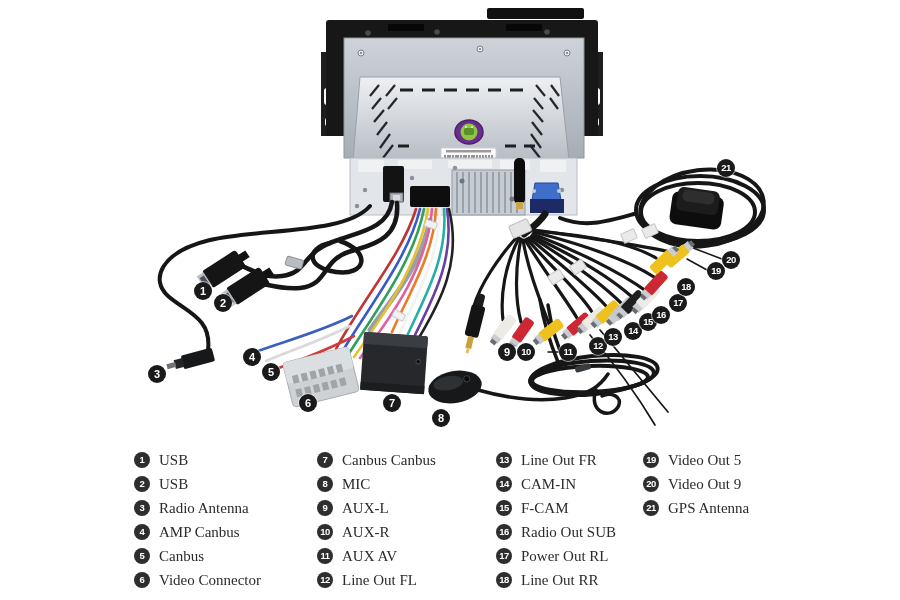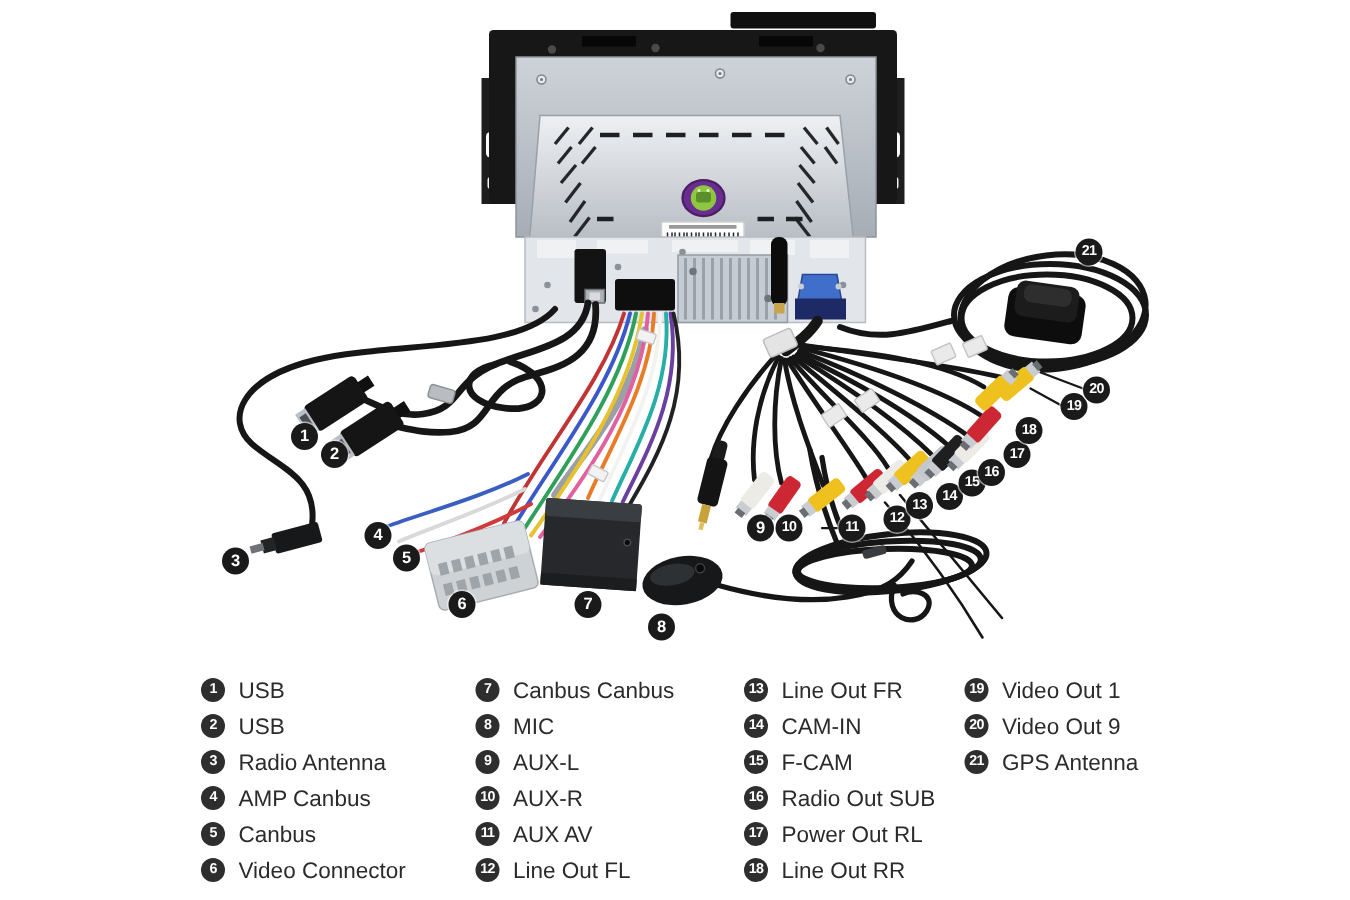--- a/index.html
+++ b/index.html
@@ -11,21 +11,21 @@
            background:#1a1a1a;color:#ffffff;font-weight:bold;font-size:11px;
            line-height:18px;text-align:center;transform:translate(-50%,-50%);
            box-shadow:0 0 0 1px rgba(255,255,255,.55);}
   .callout.two{font-size:9.5px;letter-spacing:-0.5px;}
   
   .legend-col{position:absolute;top:448px;display:flex;flex-direction:column;}
   .legend-item{display:flex;align-items:center;height:24px;}
   .legend-num{flex:0 0 16px;width:16px;height:16px;border-radius:50%;background:#2e2e2e;
               color:#fff;font-weight:bold;font-size:9.5px;line-height:16px;text-align:center;
               margin-right:9px;letter-spacing:-0.5px;}
-  .legend-label{font-size:15px;color:#2b2b2b;white-space:nowrap;}
+  .legend-label{font-size:15px;color:#2b2b2b;white-space:nowrap;font-family:Liberation Serif, serif;}
 </style>
 </head>
 <body>
 
 <div class="stage">
 
 <svg class="diagram-svg" width="900" height="450" viewBox="0 0 900 450">
   <defs>
     <linearGradient id="gradSilver" x1="0" y1="0" x2="0" y2="1">
       <stop offset="0" stop-color="#ced3d9"></stop>
@@ -504,21 +504,21 @@
           <span class="legend-label">Power Out RL</span>
         </div>
         <div class="legend-item">
           <span class="legend-num">18</span>
           <span class="legend-label">Line Out RR</span>
         </div>
       </div>
   <div class="legend-col" style="left:643px">
         <div class="legend-item">
           <span class="legend-num">19</span>
-          <span class="legend-label">Video Out 1</span>
+          <span class="legend-label">Video Out 5</span>
         </div>
         <div class="legend-item">
           <span class="legend-num">20</span>
           <span class="legend-label">Video Out 9</span>
         </div>
         <div class="legend-item">
           <span class="legend-num">21</span>
           <span class="legend-label">GPS Antenna</span>
         </div>
       </div>

